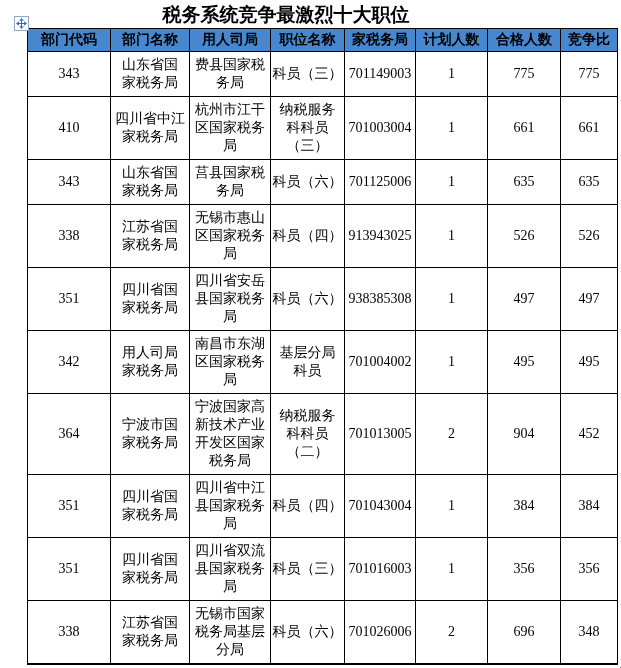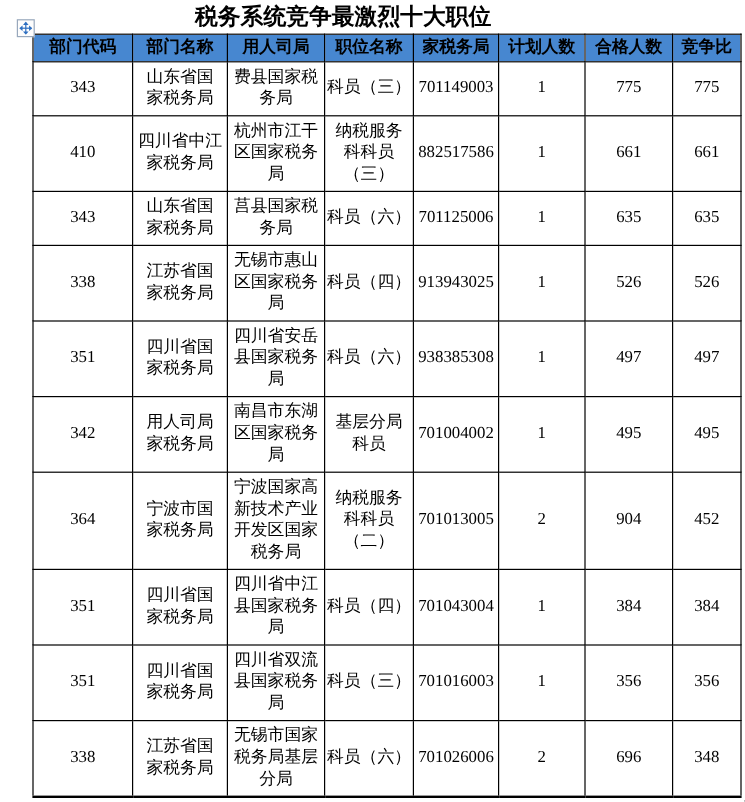--- a/index.html
+++ b/index.html
@@ -104,21 +104,21 @@
         <tr>
           <td>410</td>
           <td>四川省中江
 家税务局</td>
           <td>杭州市江干
 区国家税务
 局</td>
           <td>纳税服务
 科科员
 （三）</td>
-          <td>882517586</td>
+          <td>701003004</td>
           <td>1</td>
           <td>661</td>
           <td>661</td>
         </tr>
         <tr>
           <td>343</td>
           <td>山东省国
 家税务局</td>
           <td>莒县国家税
 务局</td>

